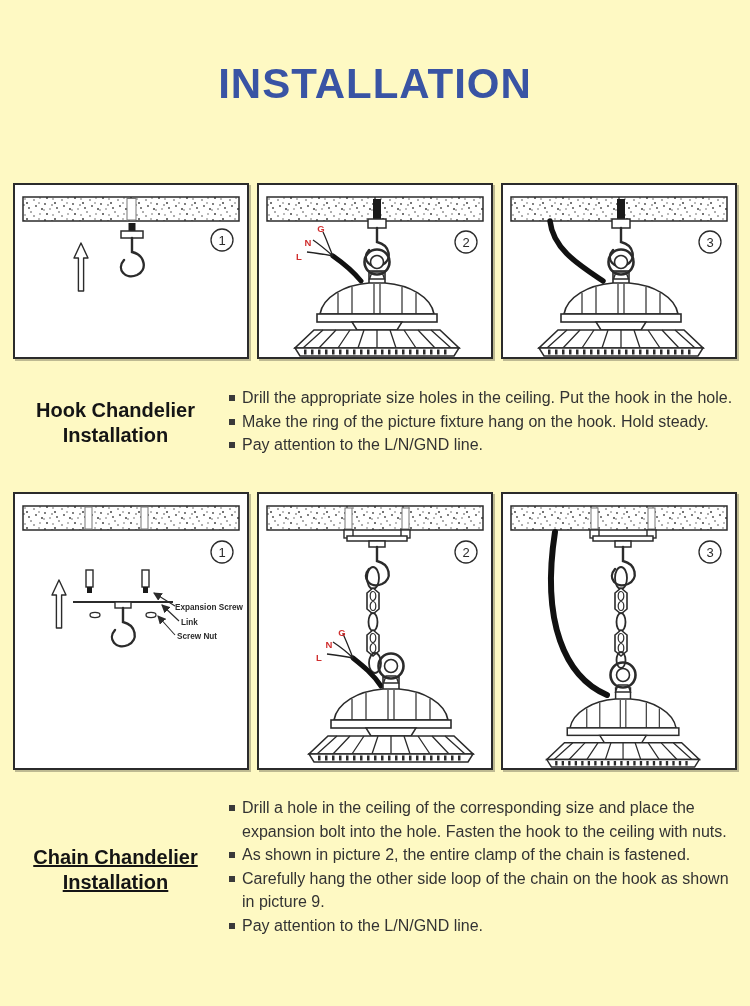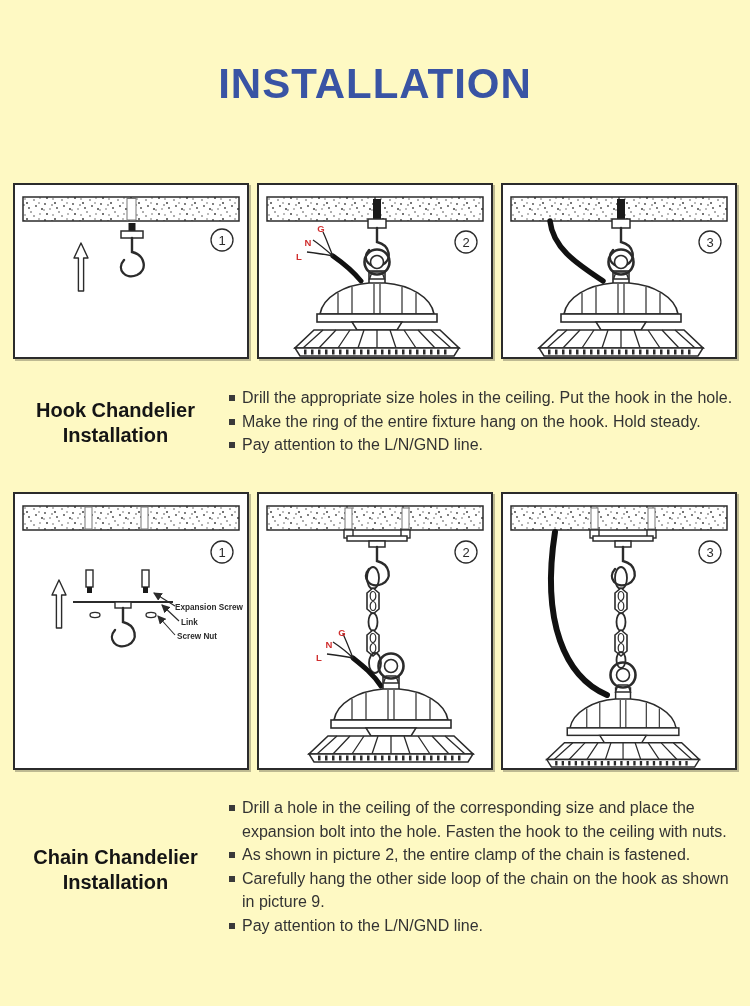--- a/index.html
+++ b/index.html
@@ -19,21 +19,21 @@
     box-shadow:2px 2px 0 rgba(0,0,0,0.25); box-sizing:border-box;
   }
   .row1 .panel { height:176px; }
   .row2 .panel { height:278px; }
   .panel svg { display:block; }
   .heading {
     position:absolute; left:8px; width:215px; text-align:center;
     font-weight:700; font-size:20px; line-height:25px; color:#151515;
   }
   .h1pos { top:398px; }
-  .h2pos { top:845px; }
+  .h2pos { top:845px;text-decoration:underline; }
   .bullets {
     position:absolute; left:228px; width:512px;
     font-size:16px; line-height:23.5px; color:#333;
   }
   .b1pos { top:386px; }
   .b2pos { top:796px; }
   .bullets ul { margin:0; padding:0; list-style:none; }
   .bullets li { position:relative; padding-left:14px; }
   .bullets li::before {
     content:""; position:absolute; left:1px; top:9px;
@@ -171,21 +171,21 @@
     </div>
   </div>
 
   <div class="heading h1pos">
     <div>Hook Chandelier</div>
     <div>Installation</div>
   </div>
   <div class="bullets b1pos">
     <ul>
       <li>Drill the appropriate size holes in the ceiling. Put the hook in the hole.</li>
-      <li>Make the ring of the entire fixture hang on the hook. Hold steady.</li>
+      <li>Make the ring of the picture fixture hang on the hook. Hold steady.</li>
       <li>Pay attention to the L/N/GND line.</li>
     </ul>
   </div>
 
   <div class="row row2">
 
     <div class="panel">
       <svg viewBox="0 0 232 274" width="232" height="274">
         <rect x="8" y="12" width="216" height="24" fill="url(#speckle)" stroke="#2b2b2b" stroke-width="1.5"></rect>
         <rect x="70" y="13" width="7" height="22" fill="#fff" stroke="#777" stroke-width="1"></rect>

